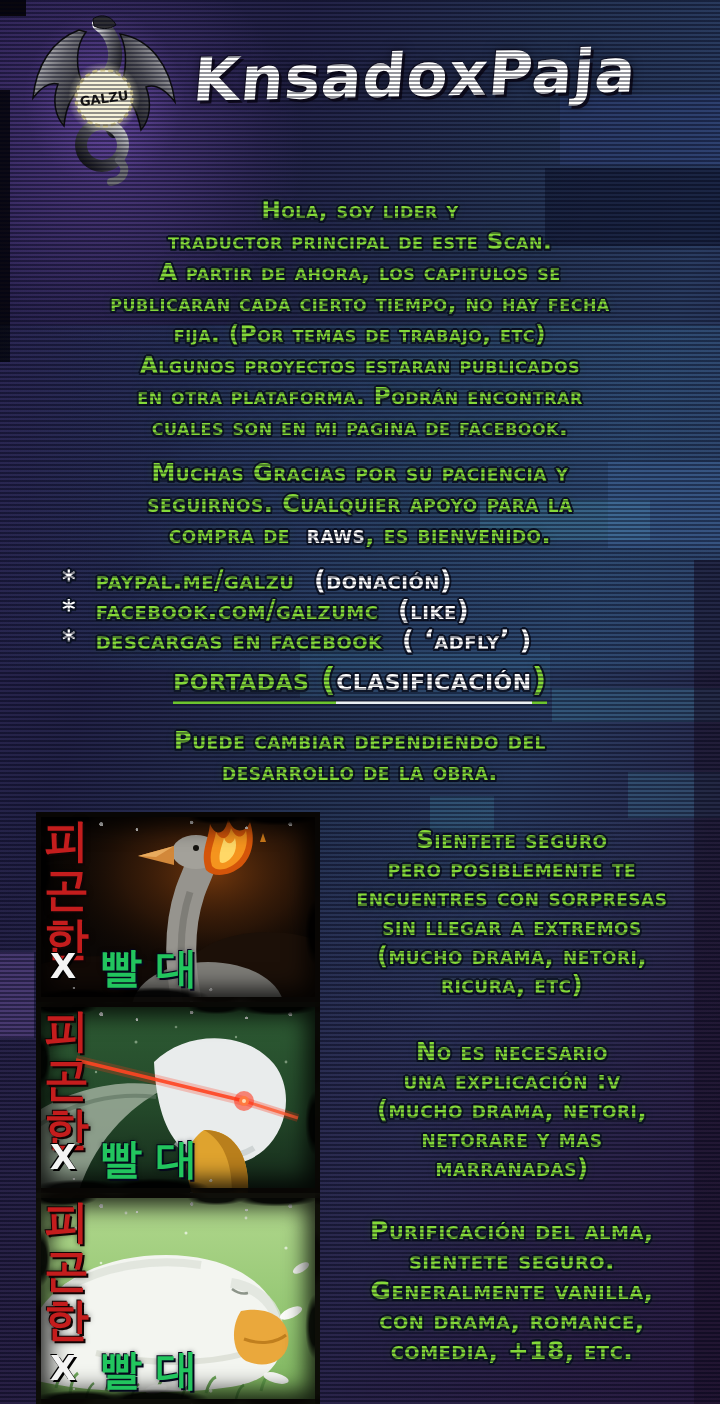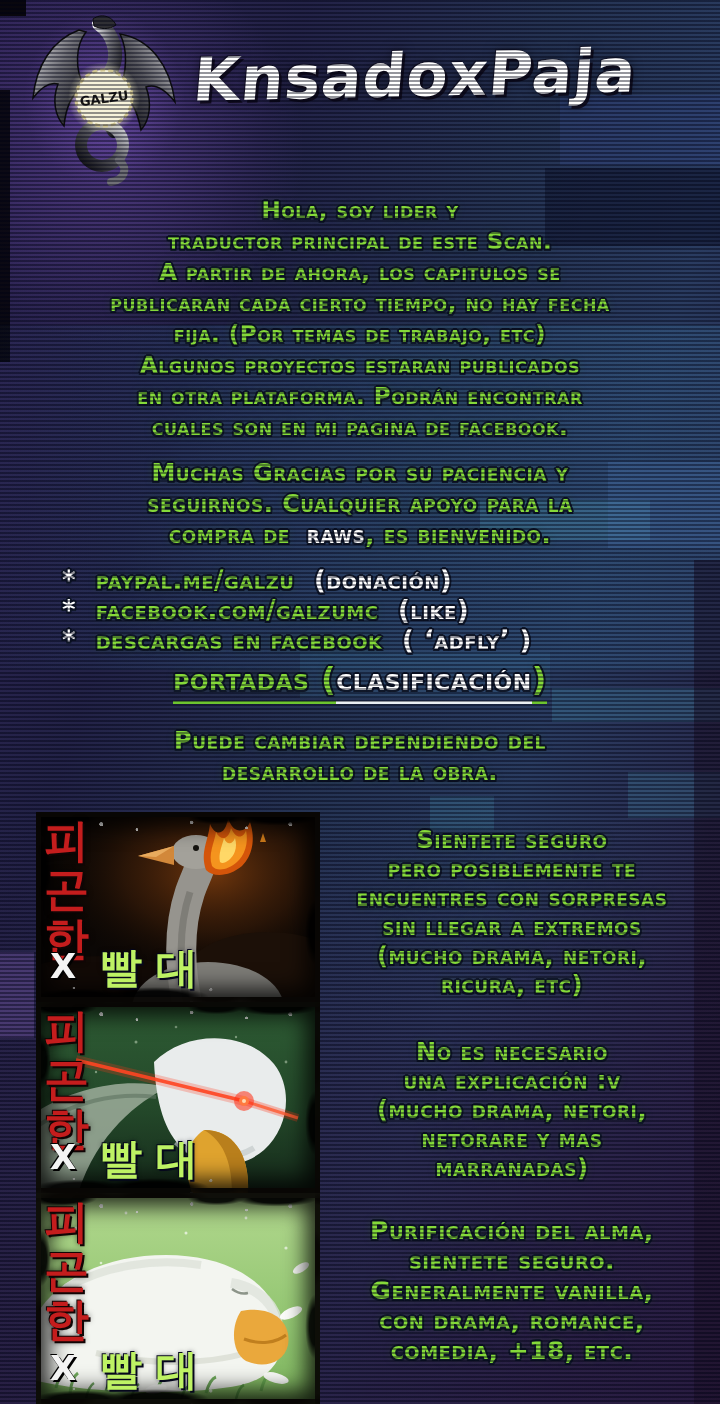--- a/index.html
+++ b/index.html
@@ -85,21 +85,21 @@
     word-break:break-all;
     text-shadow:2px 2px 0 #100505,-1px -1px 0 #100505,0 0 6px rgba(0,0,0,.8);
   }
   .k-x{
     position:absolute;left:14px;bottom:16px;z-index:4;
     font-size:34px;font-weight:bold;color:#f4f4f4;
     text-shadow:2px 2px 0 #000,-1px -1px 0 #000;
   }
   .k-blue{
     position:absolute;left:64px;bottom:6px;z-index:4;
-    font-size:42px;font-weight:bold;color:#bef264;letter-spacing:14px;
+    font-size:42px;font-weight:bold;color:#22c55e;letter-spacing:14px;
     text-shadow:2px 2px 0 #05071c,-1px -1px 0 #05071c,0 0 5px rgba(0,0,20,.7);
   }
 </style>
 </head>
 <body>
 
 <div id="page">
 
   <div class="glitch" style="left:0;top:0;width:26px;height:16px;background:#05030a;"></div>
   <div class="glitch" style="left:0;top:90px;width:10px;height:272px;background:rgba(3,2,8,.9);"></div>

